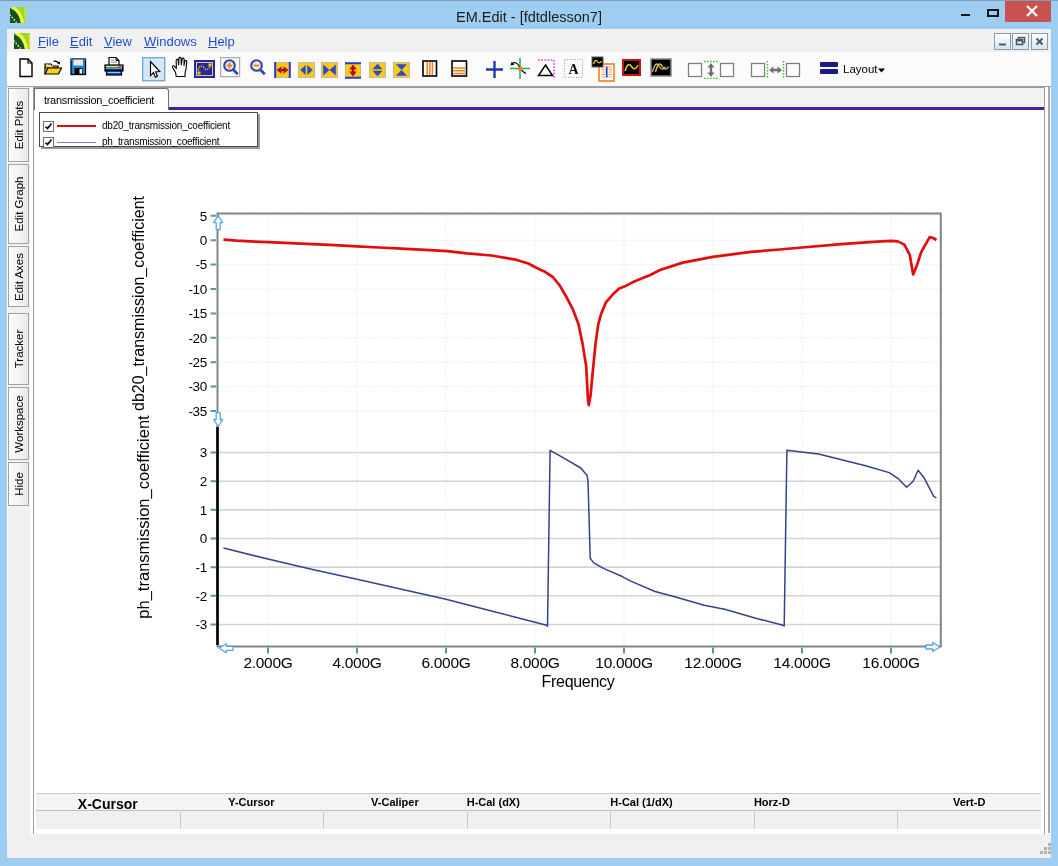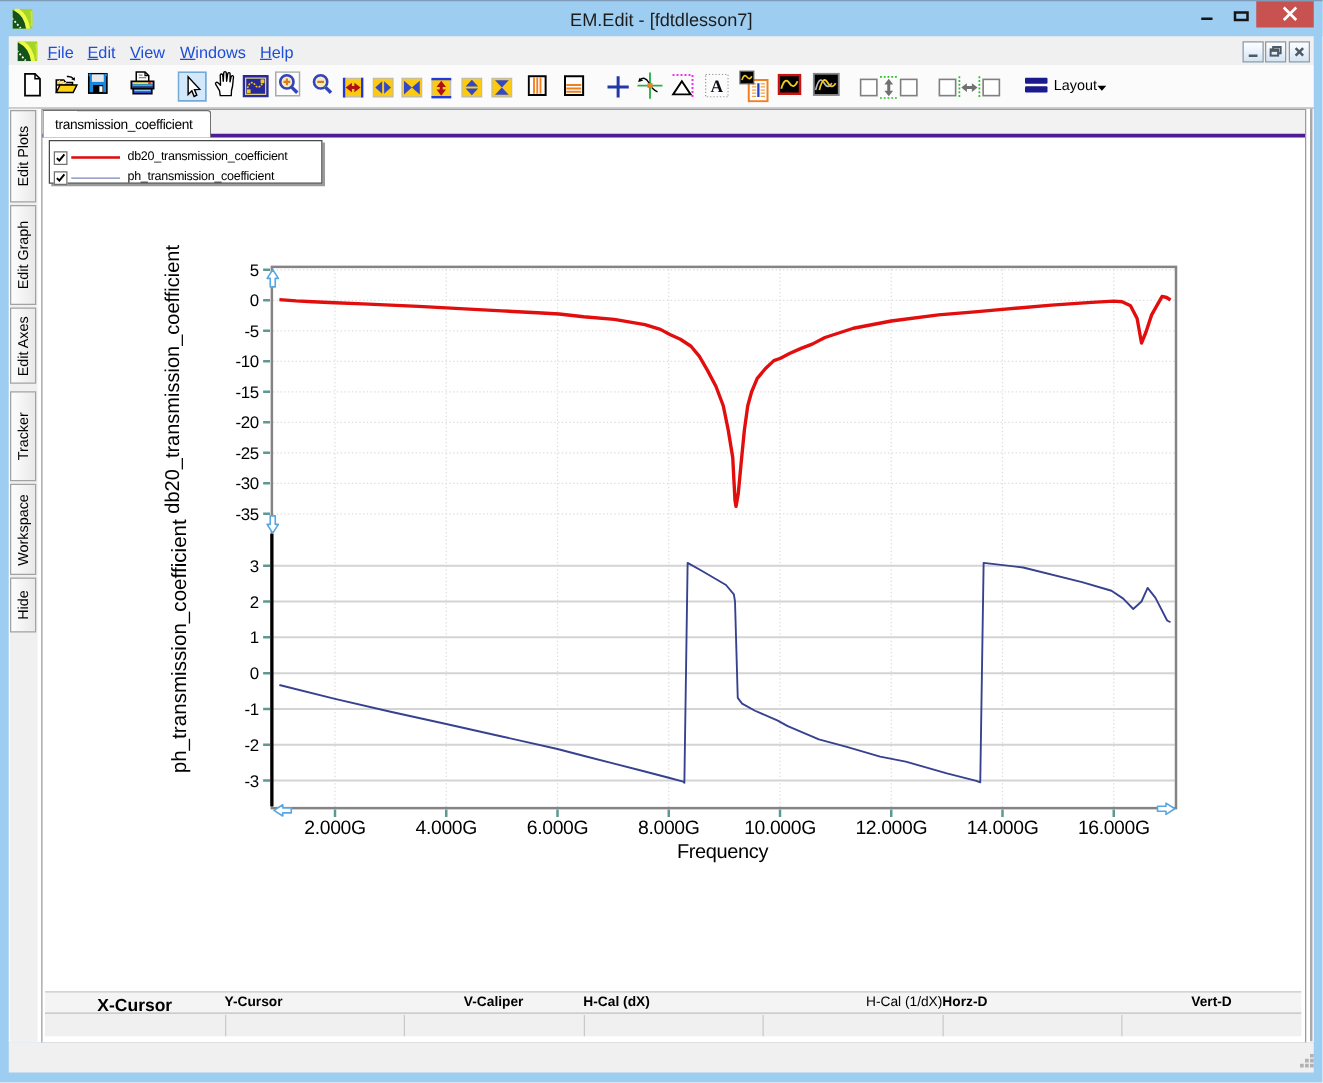--- a/index.html
+++ b/index.html
@@ -301,24 +301,24 @@
 <text x="713" y="667.5" font-size="15.5" font-family="Liberation Sans" fill="#000" text-anchor="middle" letter-spacing="-0.3">12.000G</text>
 <text x="802" y="667.5" font-size="15.5" font-family="Liberation Sans" fill="#000" text-anchor="middle" letter-spacing="-0.3">14.000G</text>
 <text x="891" y="667.5" font-size="15.5" font-family="Liberation Sans" fill="#000" text-anchor="middle" letter-spacing="-0.3">16.000G</text>
 <text x="578" y="686.5" font-size="16" font-family="Liberation Sans" fill="#000" text-anchor="middle" letter-spacing="-0.3">Frequency</text>
 <text transform="translate(143.5,303.5) rotate(-90)" font-size="16" font-family="Liberation Sans" fill="#000" text-anchor="middle">db20_transmission_coefficient</text>
 <text transform="translate(148.5,517) rotate(-90)" font-size="16.5" font-family="Liberation Sans" fill="#000" text-anchor="middle">ph_transmission_coefficient</text>
 </svg>
   </div>
   <div class="abs" style="left:36px;top:793px;width:1005px;height:35px;background:#f4f4f4;border-top:1px solid #c8c8c8;box-sizing:border-box;">
 <div class="abs" style="left:0.0px;top:2px;width:143.6px;text-align:center;font-size:14px;font-weight:bold;color:#000;">X-Cursor</div>
-<div class="abs" style="left:143.6px;top:2px;width:143.6px;text-align:left;font-size:11px;font-weight:bold;color:#000;">Y-Cursor</div>
+<div class="abs" style="left:143.6px;top:2px;width:143.6px;text-align:center;font-size:11px;font-weight:bold;color:#000;">Y-Cursor</div>
 <div class="abs" style="left:287.1px;top:2px;width:143.6px;text-align:center;font-size:11px;font-weight:bold;color:#000;">V-Caliper</div>
 <div class="abs" style="left:430.7px;top:2px;width:143.6px;text-align:left;font-size:11px;font-weight:bold;color:#000;">H-Cal (dX)</div>
-<div class="abs" style="left:574.3px;top:2px;width:143.6px;text-align:right;font-size:11px;font-weight:normal;color:#000;">H-Cal (1/dX)</div>
+<div class="abs" style="left:574.3px;top:2px;width:143.6px;text-align:left;font-size:11px;font-weight:bold;color:#000;">H-Cal (1/dX)</div>
 <div class="abs" style="left:717.9px;top:2px;width:143.6px;text-align:left;font-size:11px;font-weight:bold;color:#000;">Horz-D</div>
 <div class="abs" style="left:861.4px;top:2px;width:143.6px;text-align:center;font-size:11px;font-weight:bold;color:#000;">Vert-D</div>
 <div class="abs" style="left:0px;top:16px;width:1005px;height:19px;background:#f0f0f0;border-top:1px solid #c0c0c0;box-sizing:border-box;">
 <div class="abs" style="left:143.6px;top:1px;width:1px;height:17px;background:#c9c9c9;"></div>
 <div class="abs" style="left:287.1px;top:1px;width:1px;height:17px;background:#c9c9c9;"></div>
 <div class="abs" style="left:430.7px;top:1px;width:1px;height:17px;background:#c9c9c9;"></div>
 <div class="abs" style="left:574.3px;top:1px;width:1px;height:17px;background:#c9c9c9;"></div>
 <div class="abs" style="left:717.9px;top:1px;width:1px;height:17px;background:#c9c9c9;"></div>
 <div class="abs" style="left:861.4px;top:1px;width:1px;height:17px;background:#c9c9c9;"></div>
 </div>

